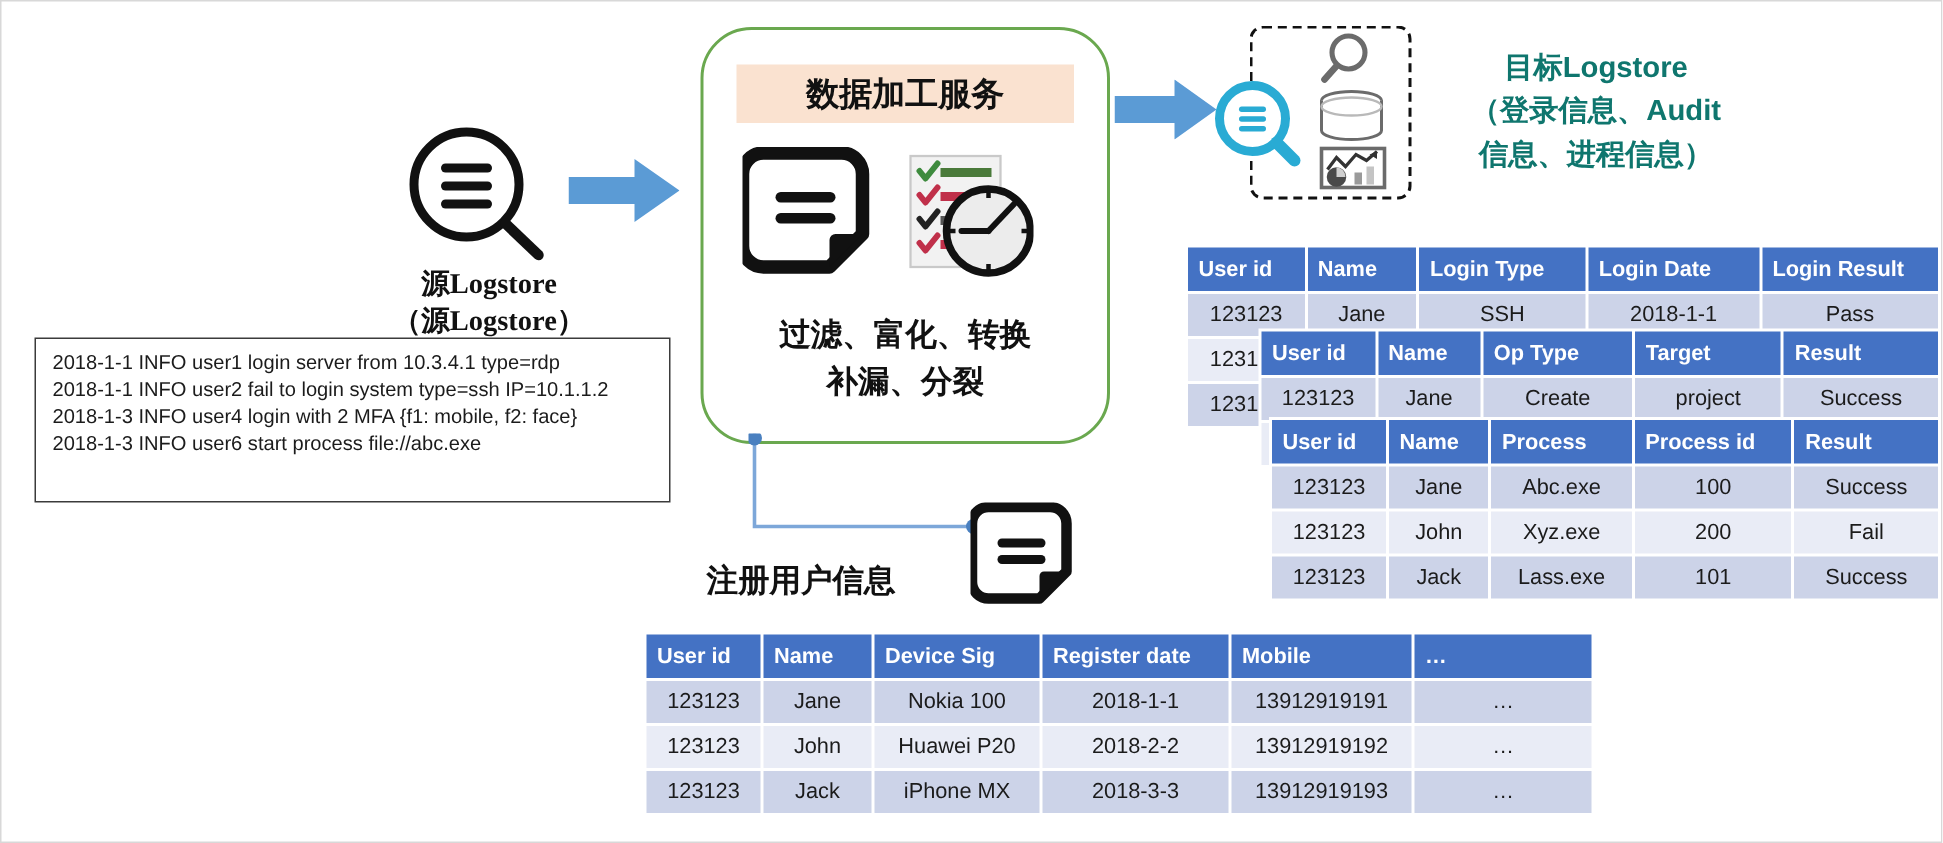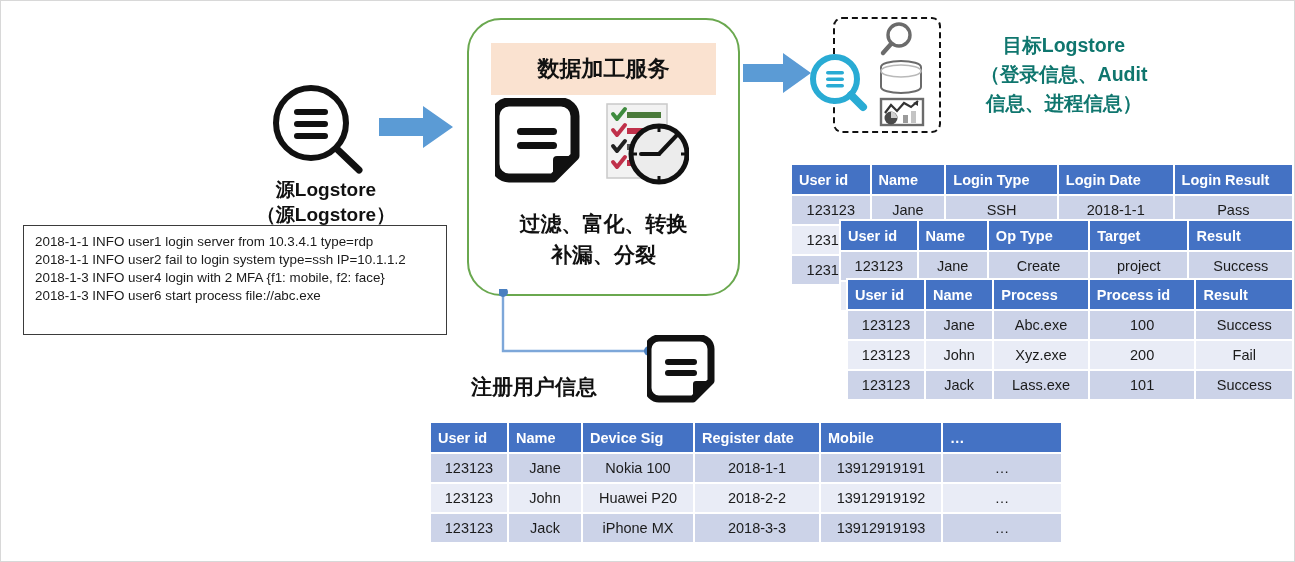--- a/index.html
+++ b/index.html
@@ -3,33 +3,33 @@
 <meta charset="utf-8">
 <style>
   html,body{margin:0;padding:0;background:#fff;}
   body{width:1295px;height:562px;font-family:"Liberation Sans","DejaVu Sans",sans-serif;}
   #canvas{position:relative;width:1293px;height:560px;border:1px solid #d8d8d8;background:#fff;overflow:hidden;}
 
   .abs{position:absolute;}
 
   
   #src-icon{left:268px;top:82px;width:98px;height:92px;}
-  #src-caption{left:215px;top:176px;width:220px;text-align:center;font-size:19px;font-weight:bold;color:#111;line-height:25px;}
+  #src-caption{left:215px;top:176px;width:220px;text-align:center;font-size:19px;font-weight:bold;color:#111;line-height:25px;font-family:Liberation Serif, serif;}
 
   
   #log-box{left:22px;top:224px;width:424px;height:110px;border:1.6px solid #3b3b3b;background:#fff;
            padding:7px 0 0 11px;box-sizing:border-box;}
   #log-box div{font-size:13.4px;line-height:18px;color:#1b1b1b;white-space:nowrap;}
 
   
   .arrow{display:block;}
 
   
   #proc-box{left:466px;top:17px;width:269px;height:274px;border:2.2px solid #6aa84f;border-radius:34px;background:#fff;}
-  #proc-title{position:absolute;left:22px;top:23px;width:225px;height:52px;background:#fae2d0;
+  #proc-title{position:absolute;left:22px;top:23px;width:225px;height:39px;background:#fae2d0;
               display:flex;align-items:center;justify-content:center;font-size:22px;font-weight:bold;color:#111;}
   #proc-doc{position:absolute;left:26px;top:78px;width:92px;height:92px;}
   #proc-check{position:absolute;left:128px;top:82px;width:92px;height:86px;}
   #proc-text{position:absolute;left:0;top:188px;width:269px;text-align:center;font-size:21px;font-weight:bold;color:#111;line-height:31px;}
 
   
   #tgt-dash{left:832px;top:16px;width:104px;height:112px;border:2.4px dashed #111;border-radius:9px;background:#fff;}
   #tgt-bigmag{left:808px;top:52px;width:60px;height:60px;}
   #tgt-stack{left:872px;top:20px;width:58px;height:106px;}
   #tgt-caption{left:938px;top:30px;width:250px;text-align:center;font-size:19.5px;font-weight:bold;color:#0f766e;line-height:29px;}

